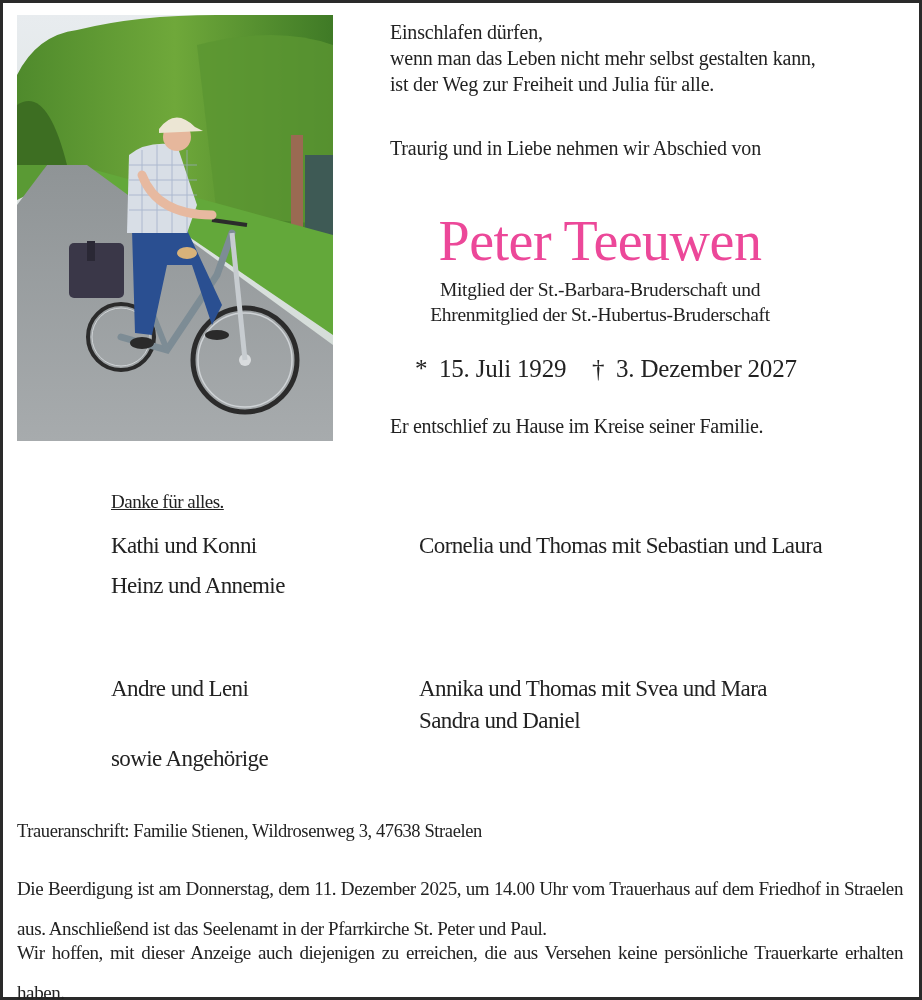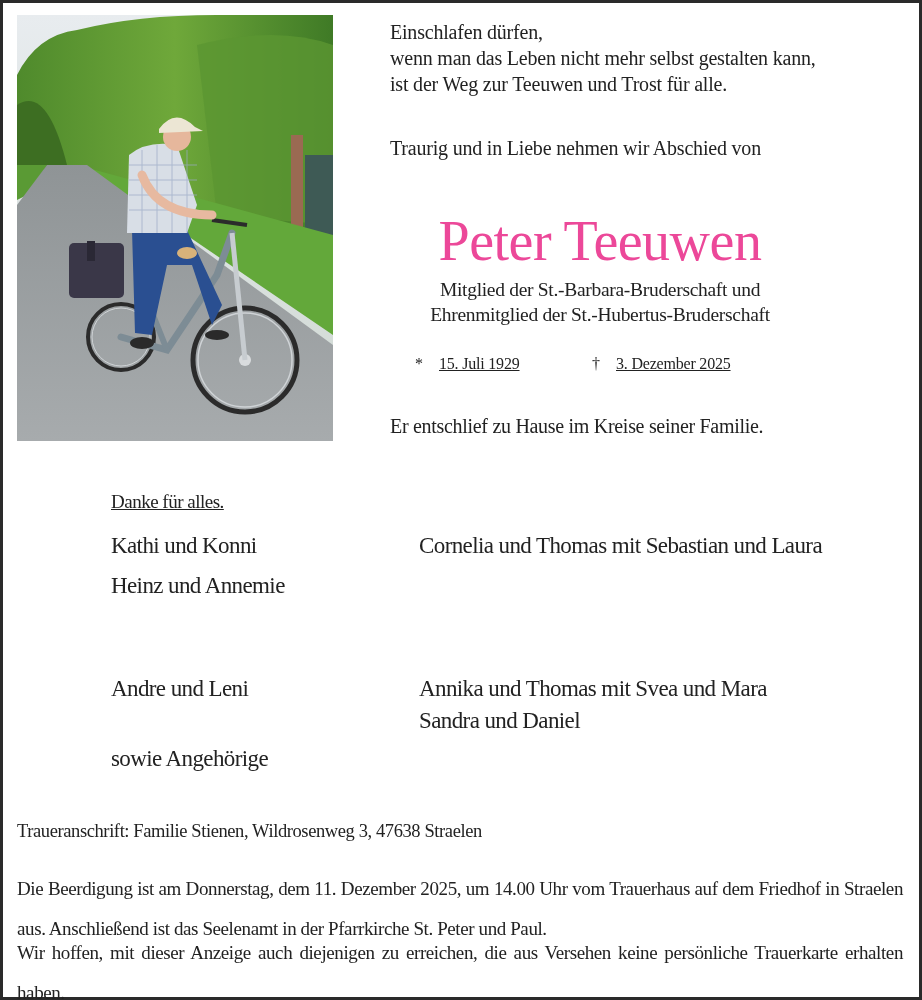--- a/index.html
+++ b/index.html
@@ -27,21 +27,21 @@
     .poem { left: 387px; top: 16px; font-size: 20px; line-height: 26px; letter-spacing: -0.2px; }
     .intro { left: 387px; top: 134px; font-size: 20px; letter-spacing: -0.2px; }
     .name {
       left: 387px; width: 420px; top: 206px; text-align: center;
       font-size: 56px; letter-spacing: -0.5px; color: #ec4899;
     }
     .memberships {
       left: 387px; width: 420px; top: 274px; text-align: center;
       font-size: 19.5px; line-height: 25px; letter-spacing: -0.3px;
     }
-    .dates { top: 352px; font-size: 16px; letter-spacing: -0.2px; text-decoration: underline; }
+    .dates { top: 352px; font-size: 25px; letter-spacing: -0.2px; }
     .birth { left: 412px; }
     .death { left: 589px; }
     .symbol { display: inline-block; width: 24px; }
     .passed { left: 387px; top: 412px; font-size: 20px; letter-spacing: -0.3px; }
 
     
     .thanks { left: 108px; top: 488px; font-size: 19px; letter-spacing: -0.5px; text-decoration: underline; }
     .fam { font-size: 23px; letter-spacing: -0.6px; line-height: 31.5px; }
     .fam-left { left: 108px; }
     .fam-right { left: 416px; }
@@ -121,37 +121,37 @@
       <circle cx="160" cy="122" r="14" fill="#e6b79c"></circle>
       <path d="M142 114 Q158 92 178 112 L186 116 L142 118 Z" fill="#ece6d4"></path>
 
       <ellipse cx="170" cy="238" rx="10" ry="6" fill="#d8b27a"></ellipse>
     </svg>
   </div>
 
   <div class="abs poem">
     <div>Einschlafen dürfen,</div>
     <div>wenn man das Leben nicht mehr selbst gestalten kann,</div>
-    <div>ist der Weg zur Teeuwen und Trost für alle.</div>
+    <div>ist der Weg zur Freiheit und Julia für alle.</div>
   </div>
 
   <div class="abs intro">Traurig und in Liebe nehmen wir Abschied von</div>
 
   <div class="abs name">Peter Teeuwen</div>
 
   <div class="abs memberships">
     <div>Mitglied der St.-Barbara-Bruderschaft und</div>
     <div>Ehrenmitglied der St.-Hubertus-Bruderschaft</div>
   </div>
 
   <div class="abs dates birth">
     <span class="symbol">*</span><span>15. Juli 1929</span>
   </div>
   <div class="abs dates death">
-    <span class="symbol">†</span><span>3. Dezember 2025</span>
+    <span class="symbol">†</span><span>3. Dezember 2027</span>
   </div>
 
   <div class="abs passed">Er entschlief zu Hause im Kreise seiner Familie.</div>
 
   <div class="abs thanks">Danke für alles.</div>
 
   <div class="abs fam fam-left" style="top:527px">Kathi und Konni</div>
   <div class="abs fam fam-right" style="top:527px">
     <div>Cornelia und Thomas mit Sebastian und Laura</div>
   </div>

